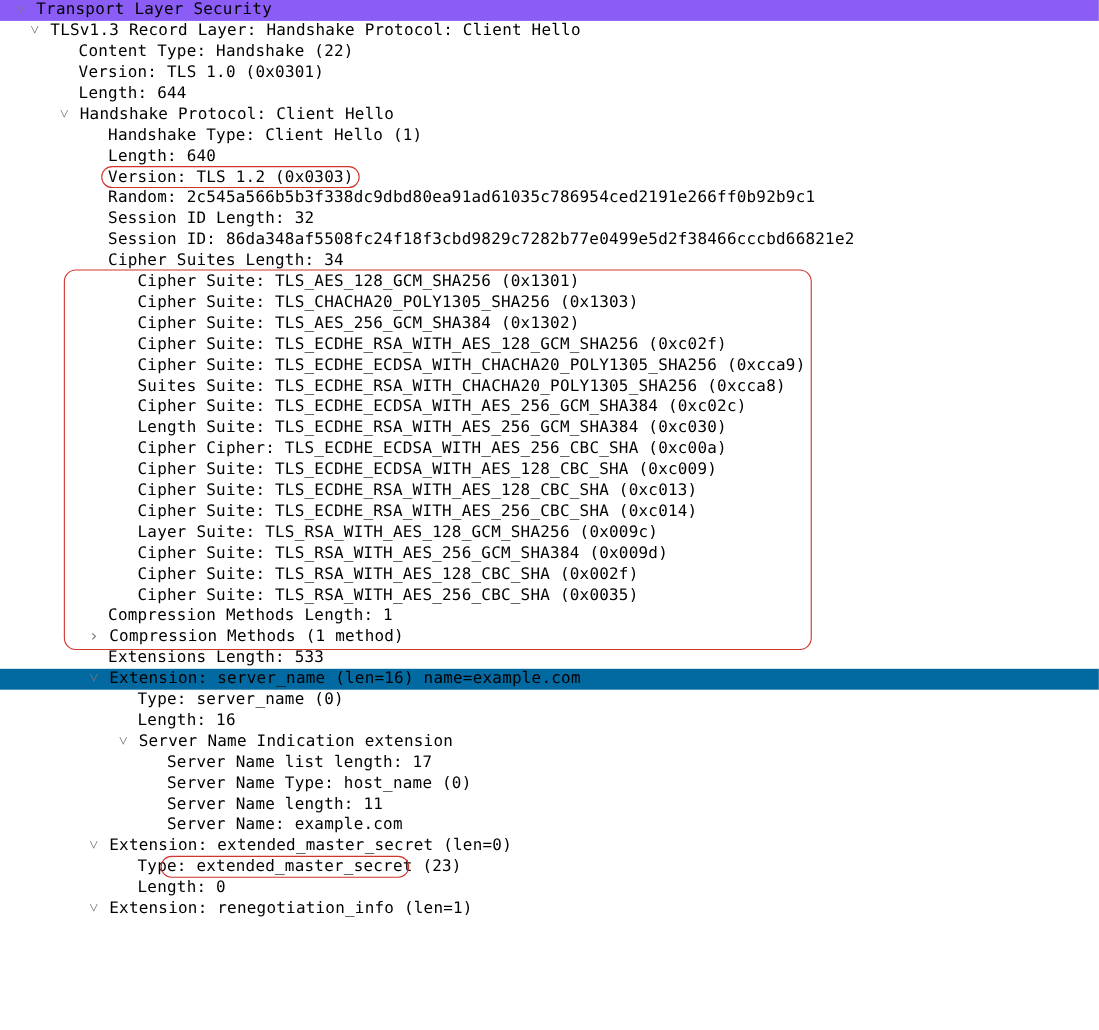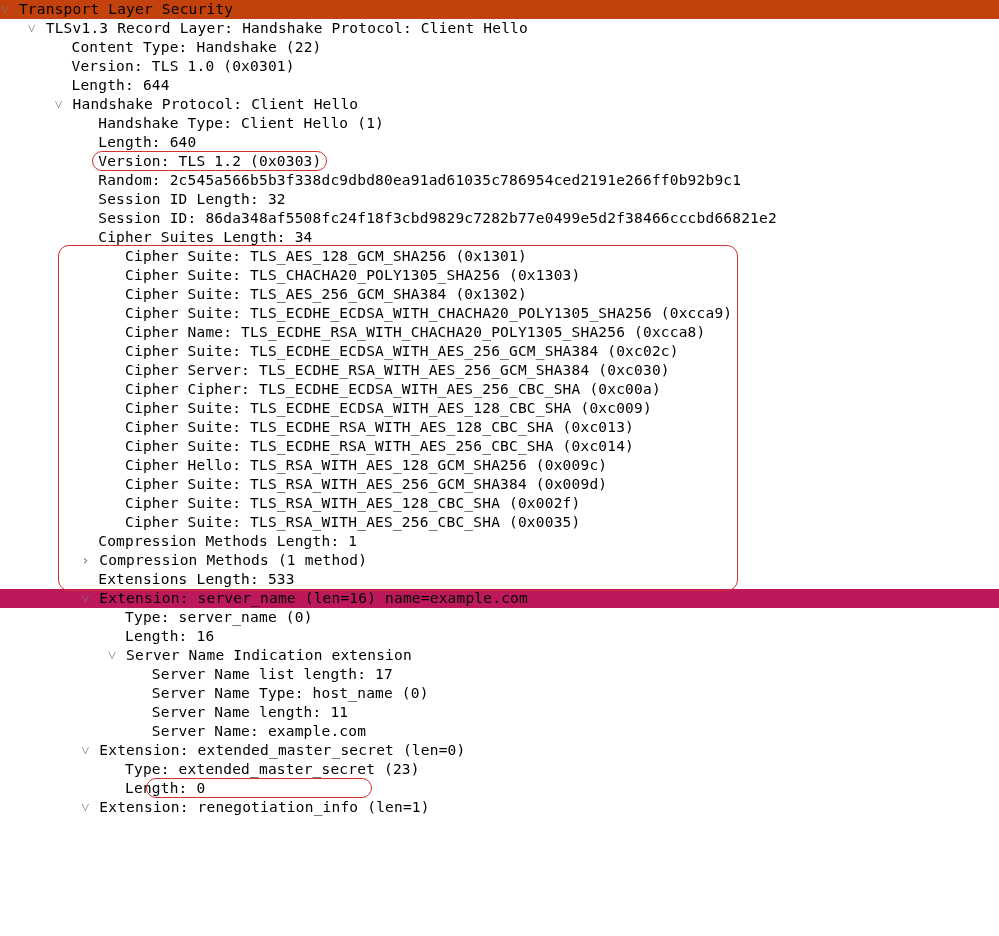--- a/index.html
+++ b/index.html
@@ -10,22 +10,22 @@
     font-size: 14.5px;
     line-height: 19px;
     color: #000;
     width: 999px;
     letter-spacing: 0.2px;
   }
   .row {
     white-space: pre;
     overflow: hidden;
   }
-  .hdr  { background: #c2410c; }
-  .sel  { background: #be185d; }
+  .hdr  { background: #8b5cf6; padding-left: 14px; }
+  .sel  { background: #0369a1; }
   .chev {
     display: inline-block;
     width: 10px;
     text-align: center;
     color: #7a7a7a;
     font-family: inherit;
   }
   .chev.down::before  { content: "\02C5"; }  
   .chev.right::before { content: "\203A"; }  
   .box {
@@ -54,29 +54,30 @@
   <div class="row">           <span>Length: 640</span></div>
   <div class="row" id="hl-version">           <span>Version: TLS 1.2 (0x0303)</span></div>
   <div class="row">           <span>Random: 2c545a566b5b3f338dc9dbd80ea91ad61035c786954ced2191e266ff0b92b9c1</span></div>
   <div class="row">           <span>Session ID Length: 32</span></div>
   <div class="row">           <span>Session ID: 86da348af5508fc24f18f3cbd9829c7282b77e0499e5d2f38466cccbd66821e2</span></div>
   <div class="row">           <span>Cipher Suites Length: 34</span></div>
 
   <div class="row">              <span>Cipher Suite: TLS_AES_128_GCM_SHA256 (0x1301)</span></div>
   <div class="row">              <span>Cipher Suite: TLS_CHACHA20_POLY1305_SHA256 (0x1303)</span></div>
   <div class="row">              <span>Cipher Suite: TLS_AES_256_GCM_SHA384 (0x1302)</span></div>
+  <div class="row">              <span>Cipher Suite: TLS_ECDHE_RSA_WITH_AES_128_GCM_SHA256 (0xc02f)</span></div>
   <div class="row">              <span>Cipher Suite: TLS_ECDHE_ECDSA_WITH_CHACHA20_POLY1305_SHA256 (0xcca9)</span></div>
-  <div class="row">              <span>Cipher Name: TLS_ECDHE_RSA_WITH_CHACHA20_POLY1305_SHA256 (0xcca8)</span></div>
+  <div class="row">              <span>Suites Suite: TLS_ECDHE_RSA_WITH_CHACHA20_POLY1305_SHA256 (0xcca8)</span></div>
   <div class="row">              <span>Cipher Suite: TLS_ECDHE_ECDSA_WITH_AES_256_GCM_SHA384 (0xc02c)</span></div>
-  <div class="row">              <span>Cipher Server: TLS_ECDHE_RSA_WITH_AES_256_GCM_SHA384 (0xc030)</span></div>
+  <div class="row">              <span>Length Suite: TLS_ECDHE_RSA_WITH_AES_256_GCM_SHA384 (0xc030)</span></div>
   <div class="row">              <span>Cipher Cipher: TLS_ECDHE_ECDSA_WITH_AES_256_CBC_SHA (0xc00a)</span></div>
   <div class="row">              <span>Cipher Suite: TLS_ECDHE_ECDSA_WITH_AES_128_CBC_SHA (0xc009)</span></div>
   <div class="row">              <span>Cipher Suite: TLS_ECDHE_RSA_WITH_AES_128_CBC_SHA (0xc013)</span></div>
   <div class="row">              <span>Cipher Suite: TLS_ECDHE_RSA_WITH_AES_256_CBC_SHA (0xc014)</span></div>
-  <div class="row">              <span>Cipher Hello: TLS_RSA_WITH_AES_128_GCM_SHA256 (0x009c)</span></div>
+  <div class="row">              <span>Layer Suite: TLS_RSA_WITH_AES_128_GCM_SHA256 (0x009c)</span></div>
   <div class="row">              <span>Cipher Suite: TLS_RSA_WITH_AES_256_GCM_SHA384 (0x009d)</span></div>
   <div class="row">              <span>Cipher Suite: TLS_RSA_WITH_AES_128_CBC_SHA (0x002f)</span></div>
   <div class="row" id="hl-cs-bot">              <span>Cipher Suite: TLS_RSA_WITH_AES_256_CBC_SHA (0x0035)</span></div>
 
   <div class="row">           <span>Compression Methods Length: 1</span></div>
   <div class="row">         <span class="chev right"></span> <span>Compression Methods (1 method)</span></div>
   <div class="row">           <span>Extensions Length: 533</span></div>
 
   <div class="row sel">         <span class="chev down"></span> <span>Extension: server_name (len=16) name=example.com</span></div>
   <div class="row">              <span>Type: server_name (0)</span></div>

